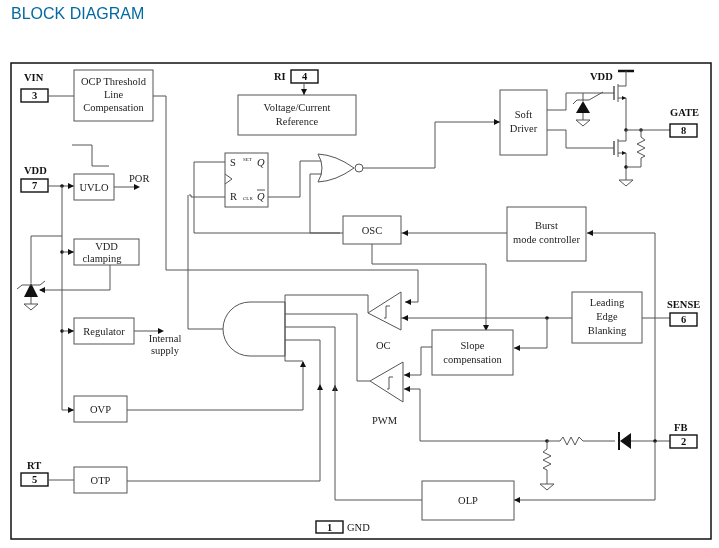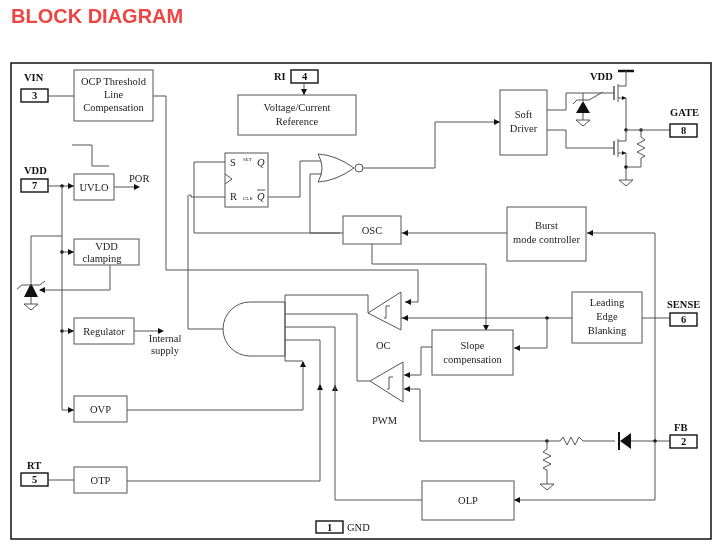--- a/index.html
+++ b/index.html
@@ -1,20 +1,20 @@
 <!DOCTYPE html>
 <html><head>
 <meta charset="utf-8">
 <style>
   html, body { margin: 0; padding: 0; background: #ffffff; }
   body { width: 719px; height: 548px; position: relative; overflow: hidden; }
   .title {
     position: absolute; left: 11px; top: 5px;
-    font-family: "Liberation Sans", sans-serif; font-weight: bold;
-    font-size: 20px; color: #ef4444; letter-spacing: 0px;
+    font-family: "Liberation Sans", sans-serif; font-weight: normal;
+    font-size: 16px; color: #0369a1; letter-spacing: 0px;
   }
   svg { position: absolute; left: 0; top: 0; }
   svg text { font-family: "Liberation Serif", serif; fill: #222; }
   .lbl { font-size: 10.5px; }
   .pinlbl { font-size: 10.5px; font-weight: bold; fill: #111; }
   .pinnum { font-size: 10.5px; font-weight: bold; fill: #111; }
   .wire { stroke: #555; stroke-width: 1; fill: none; }
   .blk { stroke: #555; stroke-width: 1; fill: #fff; }
   .pin { stroke: #111; stroke-width: 1.4; fill: #fff; }
   .frame { stroke: #111; stroke-width: 1.5; fill: none; }

